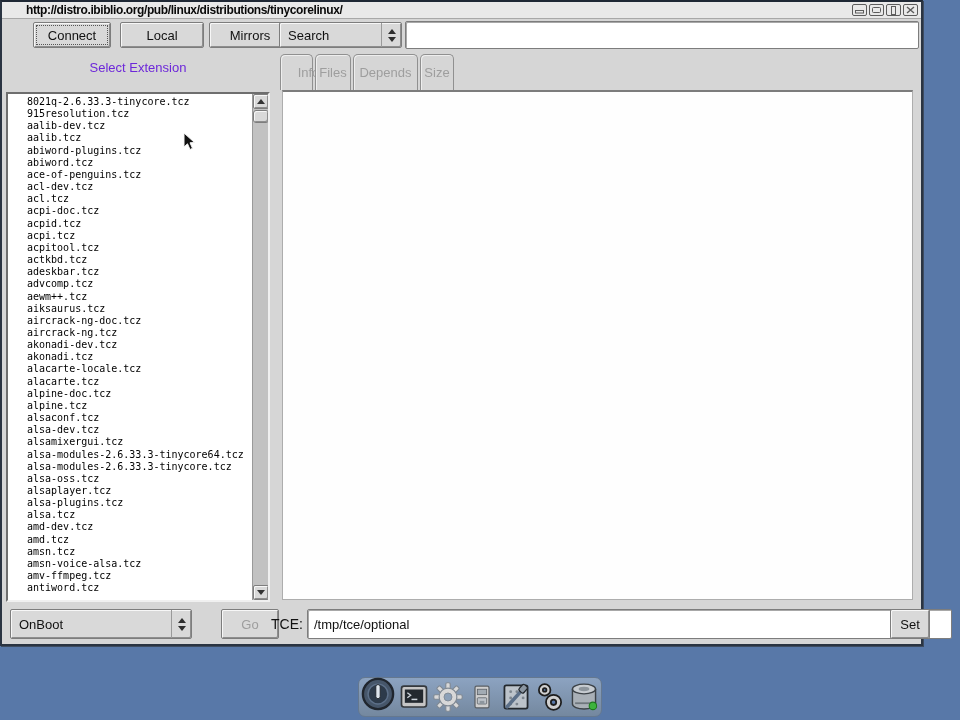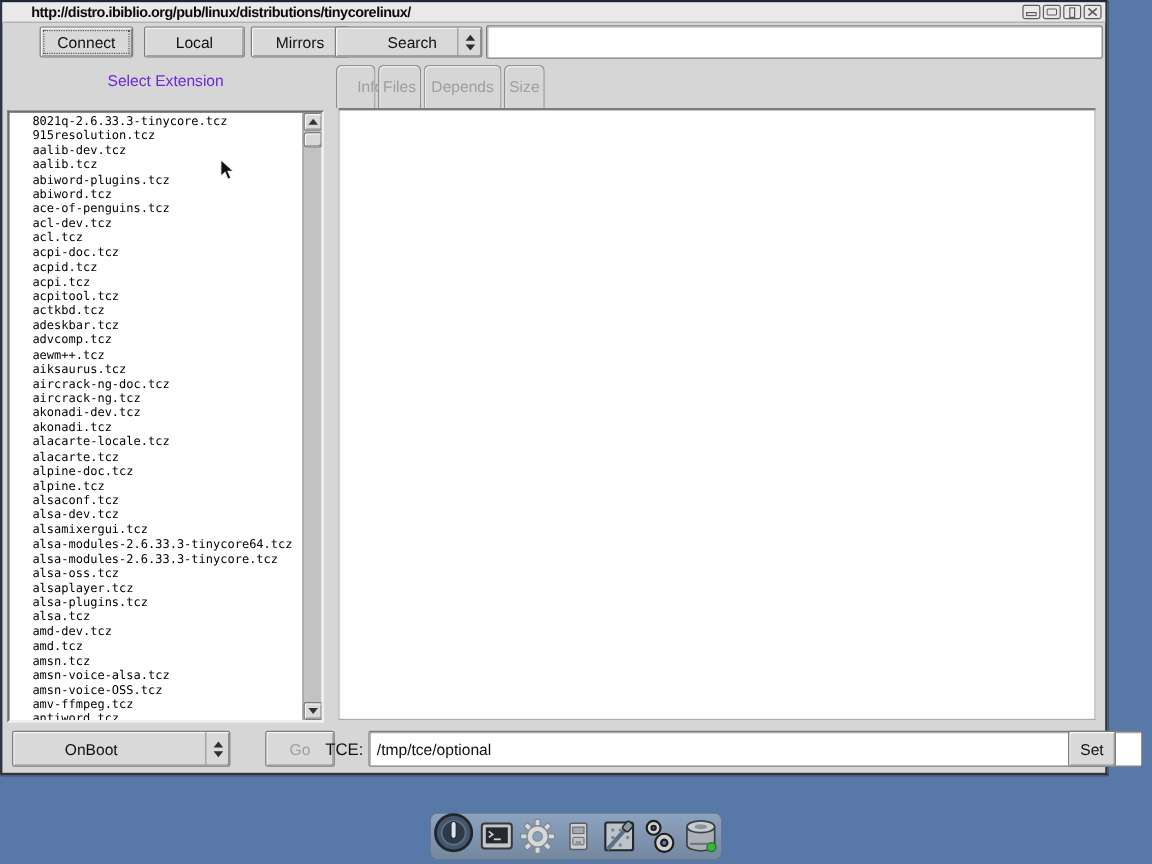--- a/index.html
+++ b/index.html
@@ -29,21 +29,21 @@
             box-shadow:inset 1px 1px 0 #a8a8a8; border-radius:2px; }
 
   
   .btn { position:absolute; top:20px; height:26px; font-size:13px; color:#111;
          display:flex; align-items:center; justify-content:center; border-radius:2px;margin-left:21px; }
   .btn-connect { left:10px;  width:78px; outline:1px dotted #555; outline-offset:-4px; }
   .btn-local   { left:97px;  width:84px; }
   .btn-mirrors { left:186px; width:82px; }
 
   .choice { position:absolute; display:flex; align-items:center; border-radius:2px; }
-  .choice .label { flex:1; padding-left:8px; font-size:13px; color:#111;margin-left:35px; }
+  .choice .label { flex:1; padding-left:8px; font-size:13px; color:#111; }
   .choice .arrows { width:20px; align-self:stretch; border-left:1px solid #9a9a9a;
                     display:flex; flex-direction:column; align-items:center; justify-content:center; }
   .tri-up   { width:0; height:0; border-left:4px solid transparent; border-right:4px solid transparent;
               border-bottom:5px solid #2e2e2e; }
   .tri-down { width:0; height:0; border-left:4px solid transparent; border-right:4px solid transparent;
               border-top:5px solid #2e2e2e; margin-top:3px; }
   .choice-search { left:277px; top:20px; width:123px; height:26px; }
 
   .input { position:absolute; font-size:13px; font-family:"Liberation Sans",sans-serif;
            color:#111; padding:0 6px; }
@@ -185,21 +185,20 @@
           <div class="list-item">alsa-modules-2.6.33.3-tinycore64.tcz</div>
           <div class="list-item">alsa-modules-2.6.33.3-tinycore.tcz</div>
           <div class="list-item">alsa-oss.tcz</div>
           <div class="list-item">alsaplayer.tcz</div>
           <div class="list-item">alsa-plugins.tcz</div>
           <div class="list-item">alsa.tcz</div>
           <div class="list-item">amd-dev.tcz</div>
           <div class="list-item">amd.tcz</div>
           <div class="list-item">amsn.tcz</div>
           <div class="list-item">amsn-voice-alsa.tcz</div>
-          <div class="list-item">amsn-voice-OSS.tcz</div>
           <div class="list-item">amv-ffmpeg.tcz</div>
           <div class="list-item">antiword.tcz</div>
         </div>
       <div class="scrollbar">
         <span class="sb-btn raised sb-up">
             <span class="sb-tri-up"></span>
           </span>
         <span class="sb-thumb raised"></span>
         <span class="sb-btn raised sb-down">
             <span class="sb-tri-down"></span>

